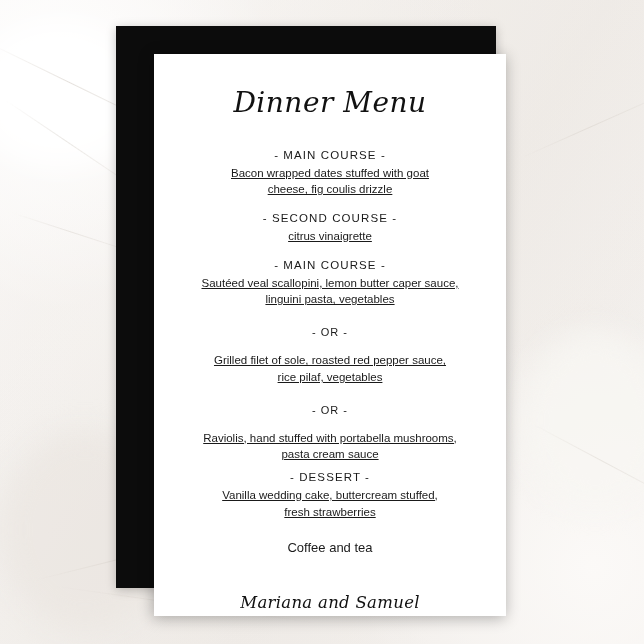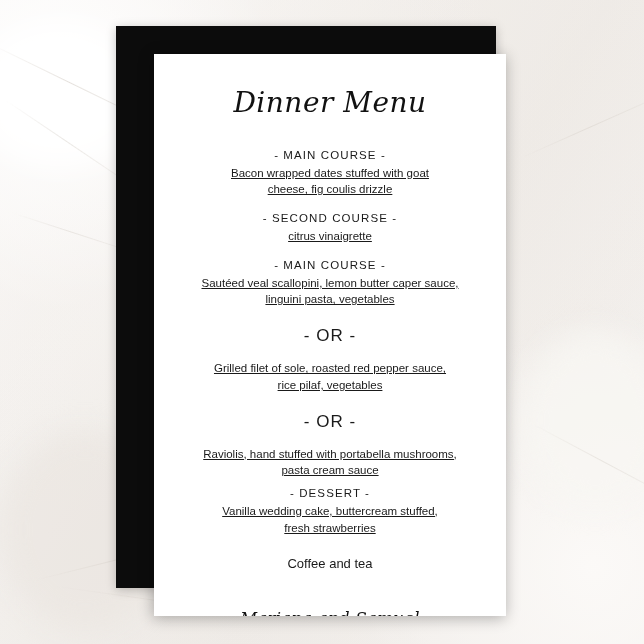--- a/index.html
+++ b/index.html
@@ -96,21 +96,21 @@
     font-weight: 400;
   }
   .course-lines {
     font-size: 11.5px;
     line-height: 1.45;
     color: #1a1a1a;
     font-weight: 400;
   }
   .course-lines div { white-space: nowrap; text-decoration: underline; }
   .or-sep {
-    font-size: 17px;
+    font-size: 11px;
     letter-spacing: 1px;
     color: #1a1a1a;
     margin: 18px 0 14px 0;
   }
   .coffee {
     font-size: 13px;
     color: #1a1a1a;
     margin-top: 20px;
     margin-bottom: 38px;
   }

